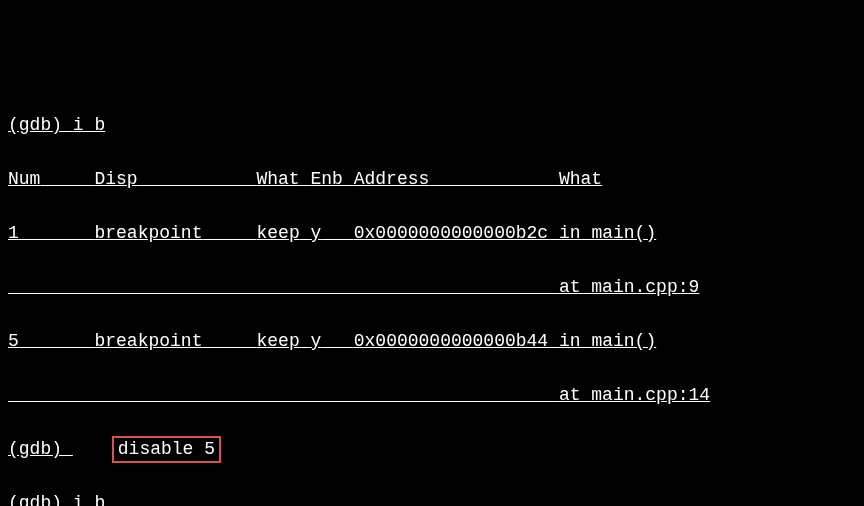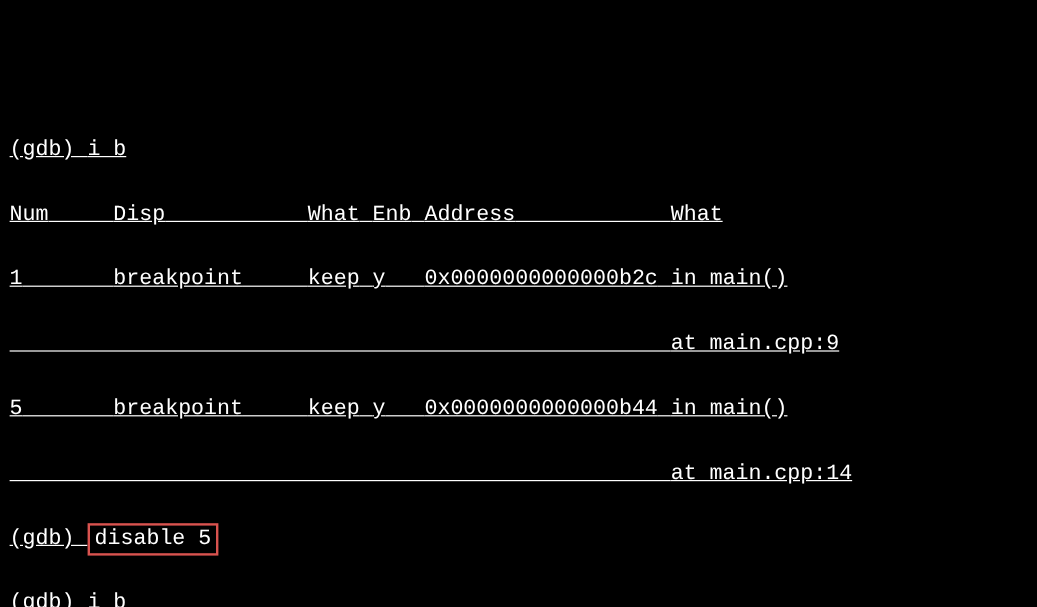--- a/index.html
+++ b/index.html
@@ -21,20 +21,21 @@
     }
     .line {
       display: block;
       text-decoration: underline;
     }
     .box-red {
       border: 2px solid #d9534f;
       display: inline-block;
       padding: 0 4px;
       line-height: 1.3;
+      margin-left: 39px;
     }
     .seg {
       display: inline;
     }
   </style>
 </head>
 <body>
 
 
 

